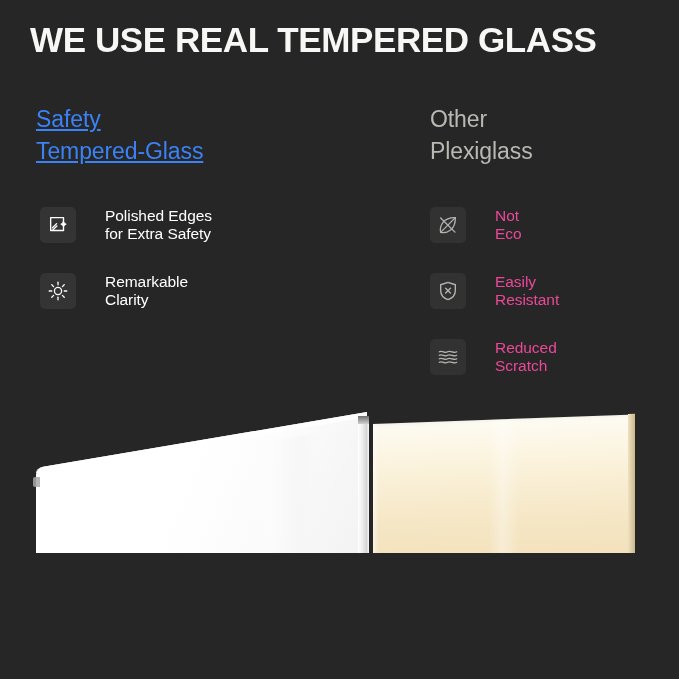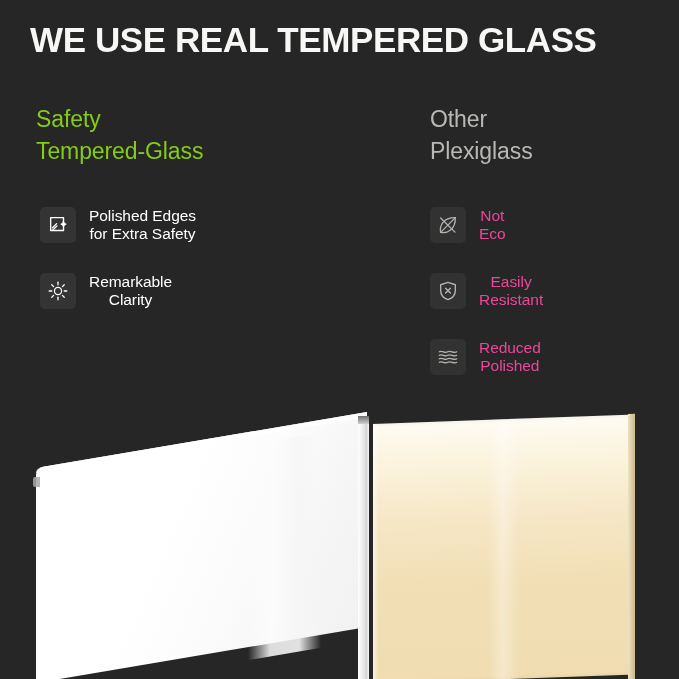--- a/index.html
+++ b/index.html
@@ -12,21 +12,21 @@
     background: #262626;
     font-family: "Liberation Sans", sans-serif;
     overflow: hidden;
     position: relative;
   }
 
   .page {
     position: absolute;
     inset: 0;
     width: 679px;
-    height: 679px;
+    height: 553px;
     background: #262626;
     overflow: hidden;
   }
 
   
   .headline {
     position: absolute;
     left: 30px;
     top: 19px;
     font-size: 35px;
@@ -53,41 +53,40 @@
   .col-right { left: 430px; width: 260px; }
 
   .col-title {
     font-size: 23px;
     font-weight: 400;
     line-height: 1.38;
     letter-spacing: -0.1px;
     margin: 0;
     white-space: pre-line;
   }
-  .col-left .col-title  { color: #84cc16; }
+  .col-left .col-title  { color: #3b82f6; text-decoration: underline; }
   .col-right .col-title { color: #b9b9b4; }
 
   .feature-list {
     margin: 0;
     padding: 0;
     list-style: none;
     position: absolute;
     top: 103px;
     left: 4px;
     right: 0;
   }
   .col-right .feature-list { left: 0; }
 
   .feature {
     display: flex;
     align-items: center;
-    gap: 13px;
+    gap: 29px;
     height: 36px;
     margin-bottom: 30px;
-    text-align: center;
   }
 
   .feature-icon {
     flex: 0 0 auto;
     width: 36px;
     height: 36px;
     border-radius: 5px;
     background: #343434;
     display: flex;
     align-items: center;
@@ -326,21 +325,21 @@
         <li class="feature">
           <span class="feature-icon">
             <svg width="22" height="22" viewBox="0 0 24 24" fill="none" stroke="#b4b4af" stroke-width="1.35" stroke-linecap="round">
               <path d="M2.5 6.4 C5.5 4.2 8.5 8.6 11.5 6.4 C14.5 4.2 18.5 8.6 21.5 6.4"></path>
               <path d="M2.5 10.2 C5.5 8 8.5 12.4 11.5 10.2 C14.5 8 18.5 12.4 21.5 10.2"></path>
               <path d="M2.5 14 C5.5 11.8 8.5 16.2 11.5 14 C14.5 11.8 18.5 16.2 21.5 14"></path>
               <path d="M2.5 17.8 C5.5 15.6 8.5 20 11.5 17.8 C14.5 15.6 18.5 20 21.5 17.8"></path>
             </svg>
           </span>
           <span class="feature-text">Reduced
-Polished</span>
+Scratch</span>
         </li>
 
       </ul>
     </div>
   </div>
 
   <div class="photo">
     <div class="panel-plexi"></div>
     <div class="plexi-edge"></div>
     <div class="plexi-right-edge"></div>

